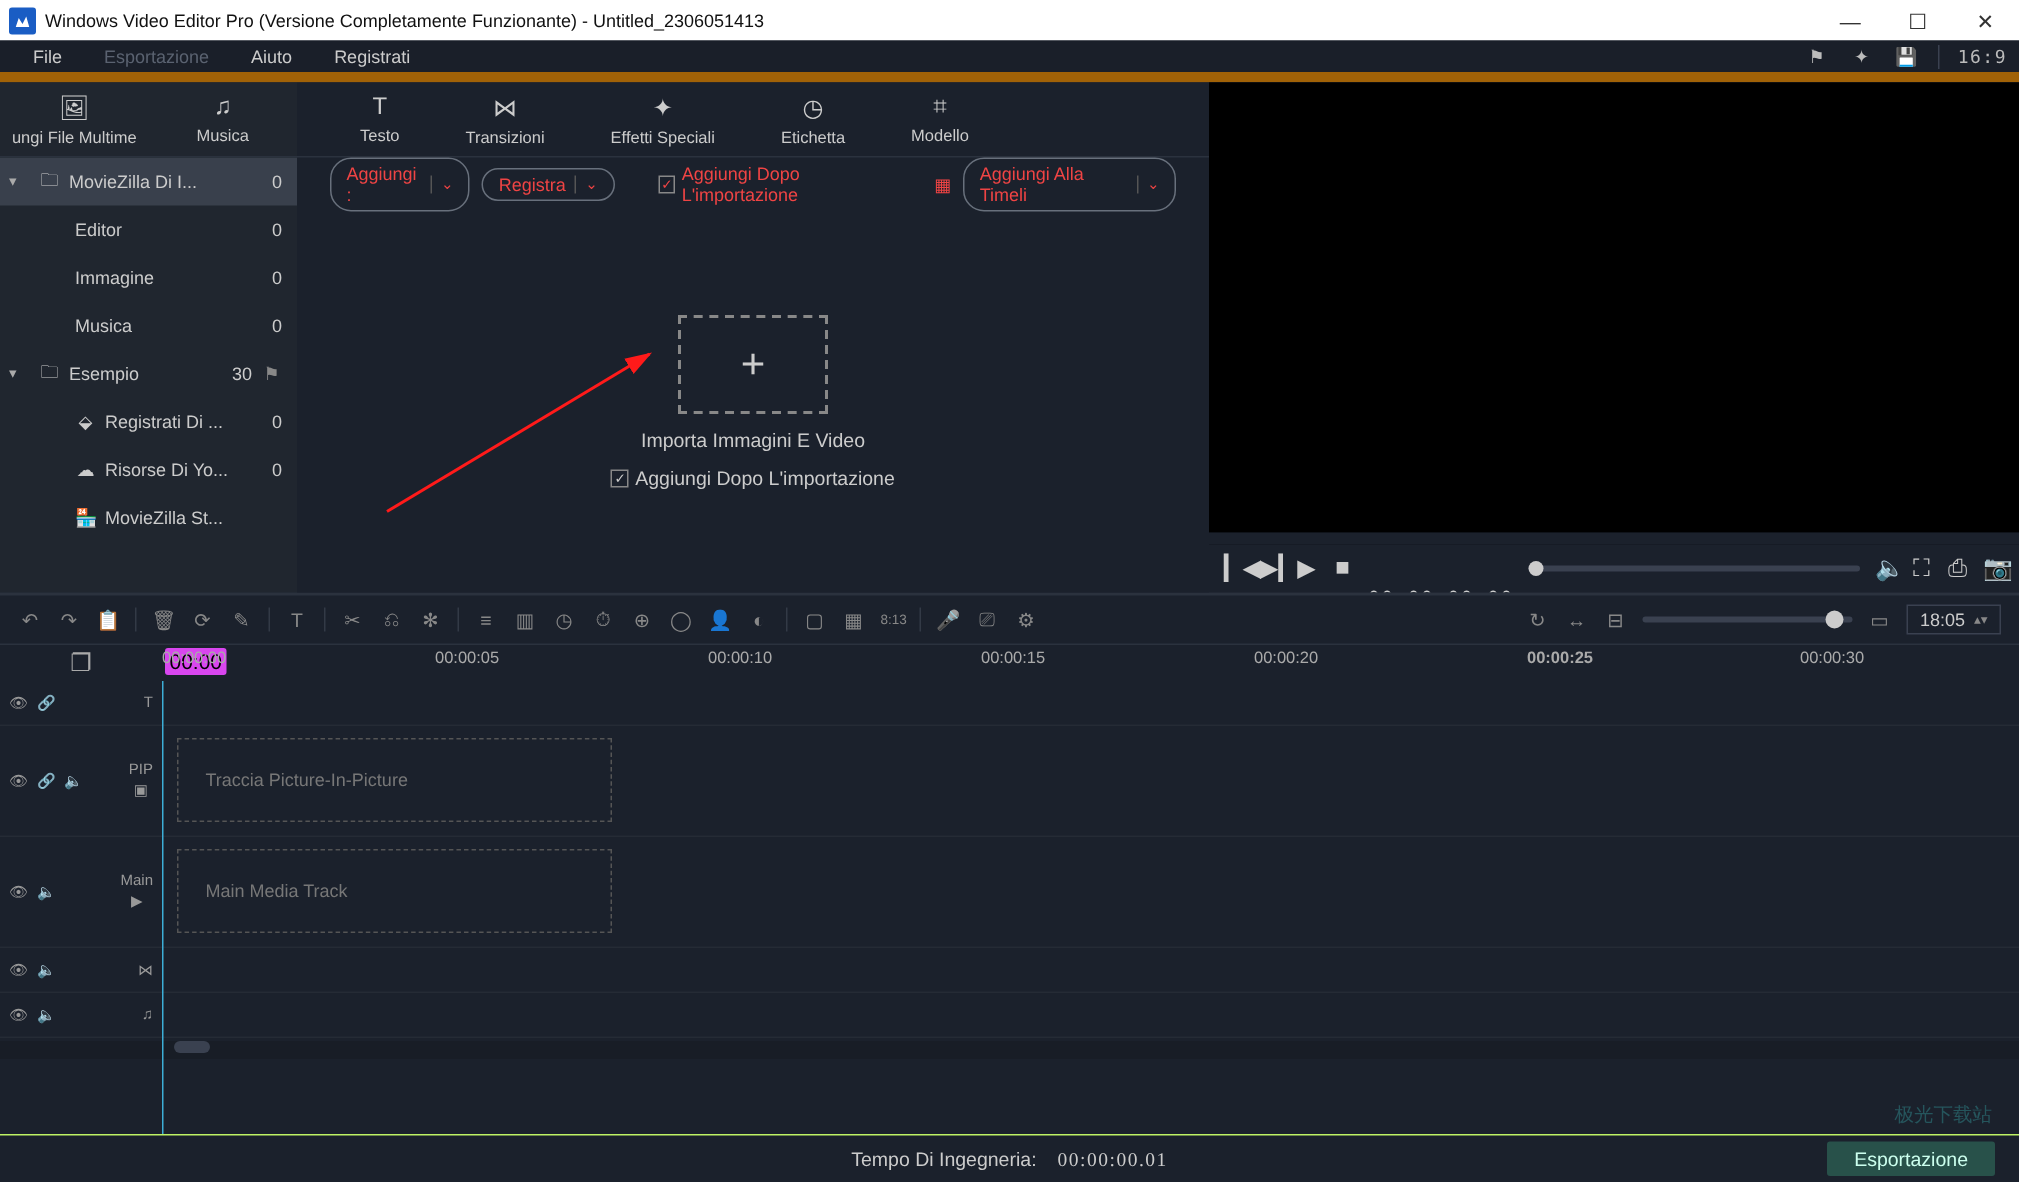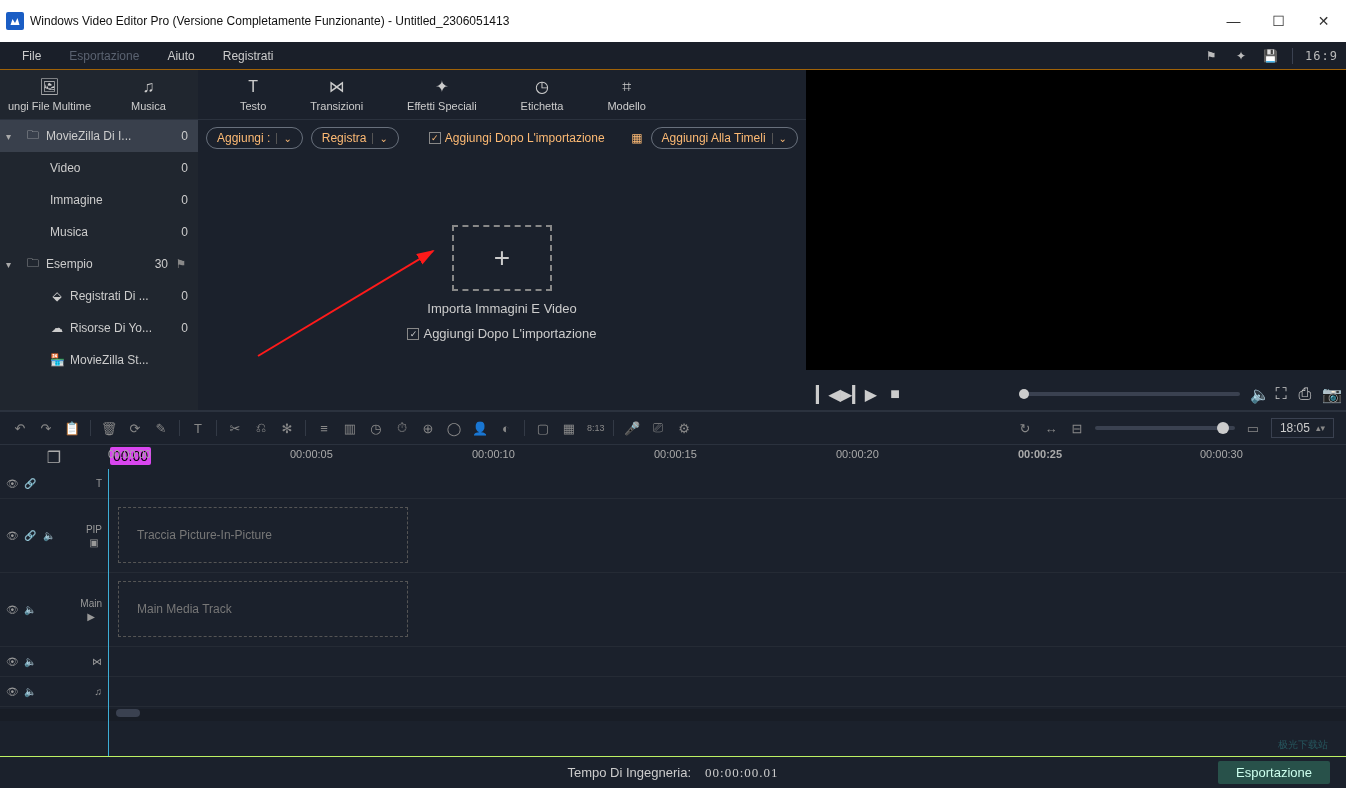--- a/index.html
+++ b/index.html
@@ -1,27 +1,27 @@
 <!DOCTYPE html>
 <html><head>
 <meta charset="utf-8">
 <style>
 * { margin: 0; padding: 0; box-sizing: border-box; font-family: "Segoe UI", Arial, sans-serif; user-select: none; }
 body { width: 1346px; height: 788px; background: #1f2530; overflow: hidden; display: flex; flex-direction: column; }
 
 
-.titlebar { height: 42px; background: #fff; display: flex; align-items: center; padding-left: 6px; }
+.titlebar { height: 27px; background: #fff; display: flex; align-items: center; padding-left: 6px; }
 .titlebar .logo { width: 18px; height: 18px; background: #1a5dc4; border-radius: 2px; margin-right: 6px; display:flex;align-items:center;justify-content:center; }
 .titlebar .logo svg { width: 12px; height: 12px; }
 .titlebar .title { font-size: 12px; color: #111; }
 .titlebar .wbtns { margin-left: auto; display: flex; }
 .titlebar .wbtn { width: 45px; height: 30px; display: flex; align-items: center; justify-content: center; color: #333; font-size: 14px; }
 
 
-.menubar { height: 28px; background: #1a1f29; display: flex; align-items: center; padding: 0 8px; color:#ccc; font-size:12px; border-bottom:1px solid #a16207;}
+.menubar { height: 28px; background: #1a1f29; display: flex; align-items: center; padding: 0 8px; color:#ccc; font-size:12px; border-bottom:7px solid #a16207;}
 .menubar .mitem { padding: 4px 14px; cursor: pointer; }
 .menubar .mitem.disabled { color:#5a6270; }
 .menubar .right { margin-left:auto; display:flex; gap:12px; align-items:center; color:#bbb;}
 .menubar .right .ic { width:18px; height:18px; display:flex;align-items:center;justify-content:center; position:relative;}
 .menubar .right .sep { width:1px; height:16px; background:#3a4150; }
 .menubar .ratio { font-family: monospace; font-size:12px; letter-spacing:1px;}
 
 
 .mid { height: 340px; display:flex; background:#1b212c;}
 .leftpanel { width: 198px; display:flex; flex-direction:column; background:#20262f;}
@@ -35,21 +35,21 @@
 .srow .folder { width:14px; text-align:center; color:#ccc;}
 .srow .lbl { flex:1; overflow:hidden; text-overflow:ellipsis; white-space:nowrap;}
 .srow .cnt { width:28px; text-align:right; color:#ccc;}
 .srow .flag { width:14px; text-align:center; color:#888;}
 .srow.active { background:#39404c; }
 
 .centerpanel { flex:1; display:flex; flex-direction:column; background:#1b212c; position:relative;}
 .tabbar2 { height:50px; display:flex; align-items:center; border-bottom:1px solid #2b323e; padding-left:20px;}
 .tab2 { display:flex; flex-direction:column; align-items:center; gap:4px; color:#ccc; font-size:11px; padding:0 22px;}
 .tab2 .ic { font-size:16px; }
-.toolrow { height:36px; display:flex; align-items:center; padding:0 8px; gap:8px; color:#fdba74; font-size:12px;}
+.toolrow { height:36px; display:flex; align-items:center; padding:0 22px; gap:8px; color:#ef4444; font-size:12px;}
 .ddbtn { border:1px solid #68707c; border-radius:14px; padding:3px 10px; display:flex; align-items:center; gap:4px; }
 .ddbtn .dchev { font-size:10px; border-left:1px solid #555; padding-left:6px; margin-left:2px;}
 .chk { display:flex; align-items:center; gap:4px; }
 .chk .box { width:12px;height:12px;border:1px solid #888; display:flex;align-items:center;justify-content:center; font-size:9px;}
 .importbox { flex:1; display:flex; flex-direction:column; align-items:center; justify-content:center; color:#ccc; font-size:13px; gap:10px; position:relative;}
 .dashed { width:100px; height:66px; border:2px dashed #888; display:flex; align-items:center; justify-content:center; font-size:28px; color:#ccc;}
 .arrow { position:absolute; pointer-events:none; }
 
 .preview { width:540px; background:#0a0d12; display:flex; flex-direction:column;}
 .vid { flex:1; background:#000;}
@@ -84,21 +84,21 @@
 .tbody { flex:1; position:relative;}
 .track.sm { height:30px;}
 .track.lg { height:74px;}
 .placeholder { position:absolute; left:10px; top:8px; right:auto; width:290px; height:56px; border:1px dashed #555; display:flex; align-items:center; padding-left:18px; color:#777; font-size:12px;}
 .hscroll { height:12px; background:#181d26;}
 .hscroll .thumb { width:24px; height:8px; background:#3a4150; margin-left:116px; margin-top:2px; border-radius:4px;}
 
 .statusbar { height:32px; display:flex; align-items:center; justify-content:center; gap:14px; color:#ccc; font-size:13px; background:#1b212c; border-top:1px solid #bef264; position:relative;}
 .statusbar .mono { font-family:Liberation Serif, serif; letter-spacing:1px;}
 .exportbtn { position:absolute; right:16px; padding:4px 18px; background:#28514a; color:#cfe; font-size:13px; border-radius:2px;}
-.watermark { position:absolute; right:18px; bottom:36px; color:#2a6b71; font-size:10px; opacity:.7; pointer-events:none;}
+.watermark { position:absolute; right:18px; bottom:36px; color:#2a6b71; font-size:13px; opacity:.7; pointer-events:none;}
 </style>
 </head>
 <body>
 
 <div class="titlebar">
   <div class="logo">
     <svg viewBox="0 0 24 24" fill="#fff">
         <path d="M3 20 L7 8 L12 16 L17 6 L21 20 Z"></path>
       </svg>
   </div>
@@ -139,21 +139,21 @@
     </div>
     <div class="sidelist" id="sidelist">
         <div class="srow active">
           <span class="chev">▾</span>
           <span class="folder">🗀</span>
           <span class="lbl">MovieZilla Di I...</span>
           <span class="cnt">0</span>
         </div>
         <div class="srow indent">
           <span class="chev"></span>
-          <span class="lbl">Video</span>
+          <span class="lbl">Editor</span>
           <span class="cnt">0</span>
         </div>
         <div class="srow indent">
           <span class="chev"></span>
           <span class="lbl">Immagine</span>
           <span class="cnt">0</span>
         </div>
         <div class="srow indent">
           <span class="chev"></span>
           <span class="lbl">Musica</span>

